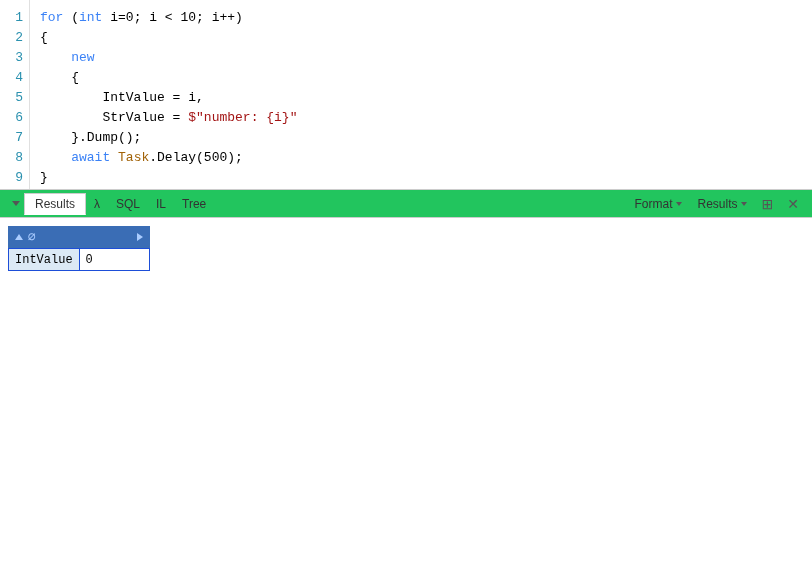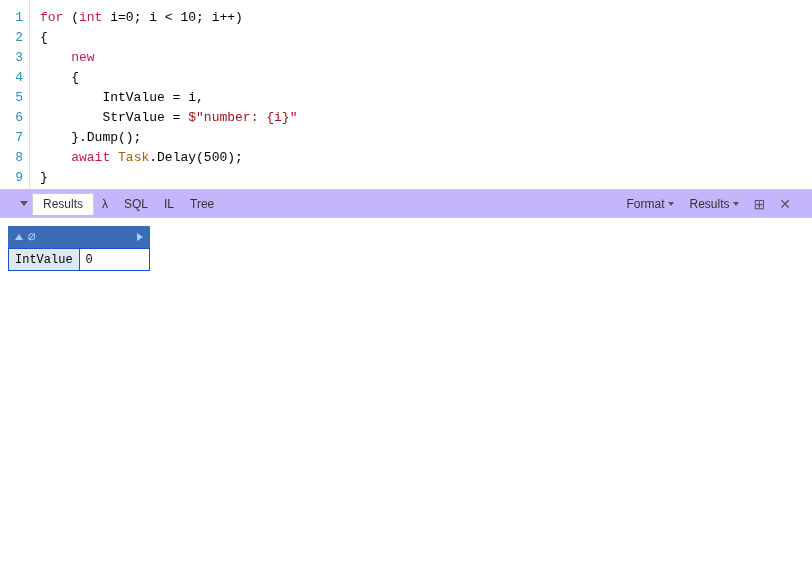--- a/index.html
+++ b/index.html
@@ -38,32 +38,32 @@
     }
 
     .code-content {
       padding: 8px 10px;
       font-size: 13px;
       line-height: 20px;
       flex: 1;
       white-space: pre;
     }
 
-    .kw { color: #be185d; }       
+    .kw { color: #3b82f6; }       
     .type { color: #a16207; }     
     .str { color: #a31515; }   
 
     
     .toolbar {
-      background: #c4b5fd;
+      background: #22c55e;
       border-bottom: 1px solid #cccccc;
       height: 28px;
       display: flex;
       align-items: center;
-      padding: 0 16px;
+      padding: 0 8px;
       gap: 0;
     }
 
     .toolbar-left {
       display: flex;
       align-items: center;
       flex: 1;
       gap: 0;
     }
 

